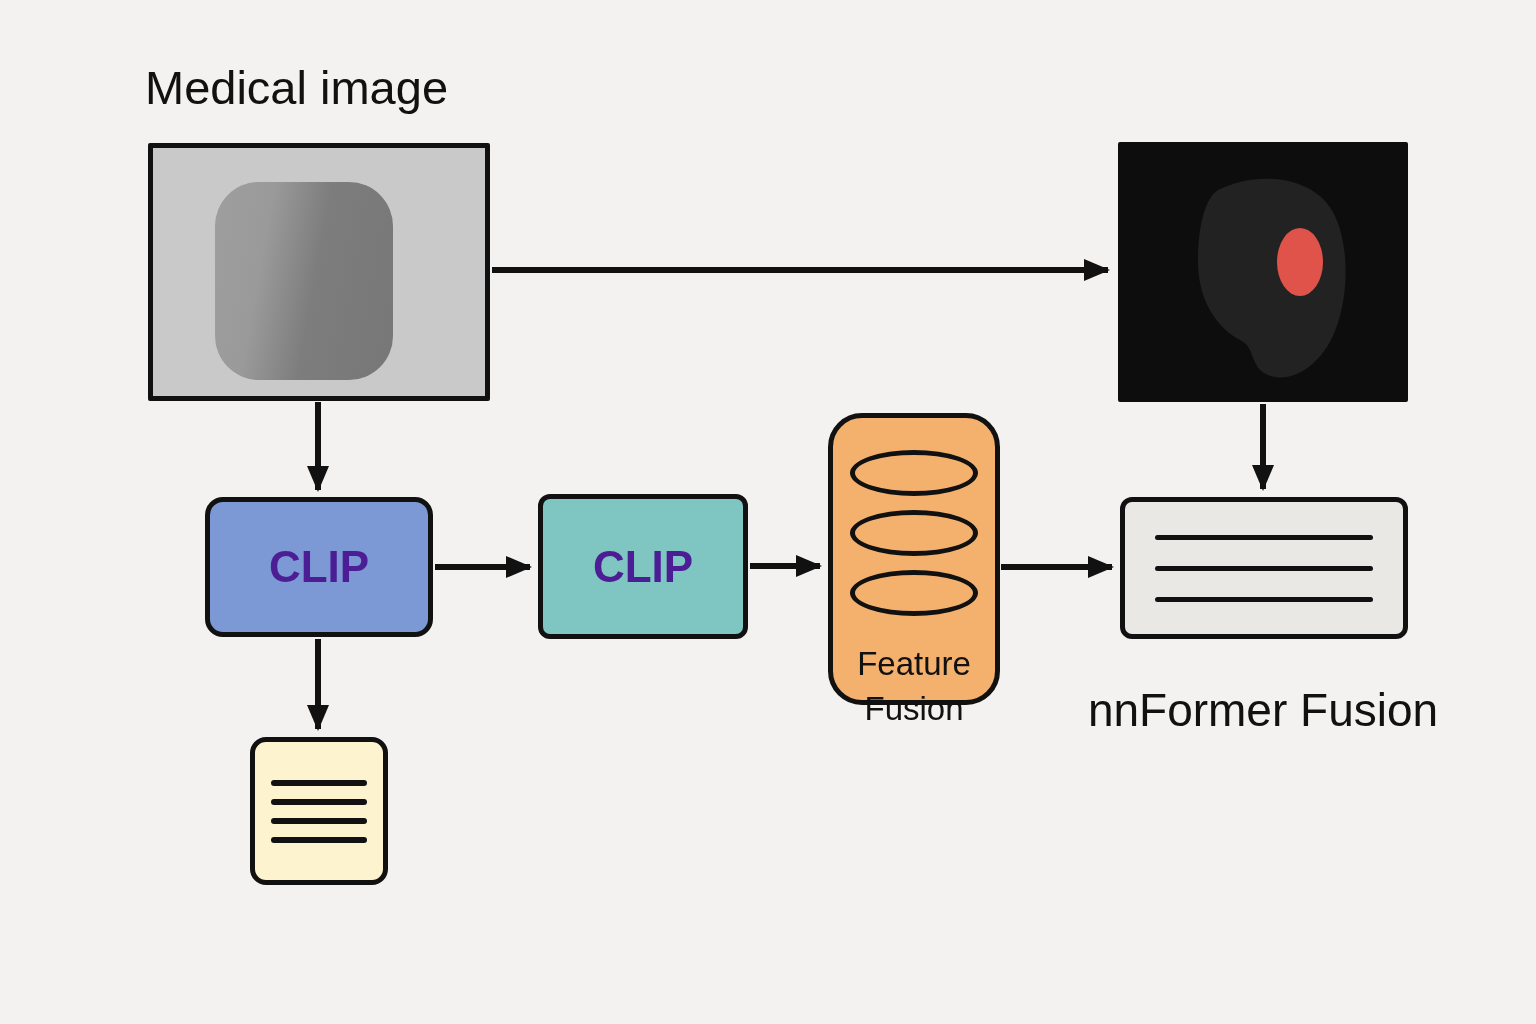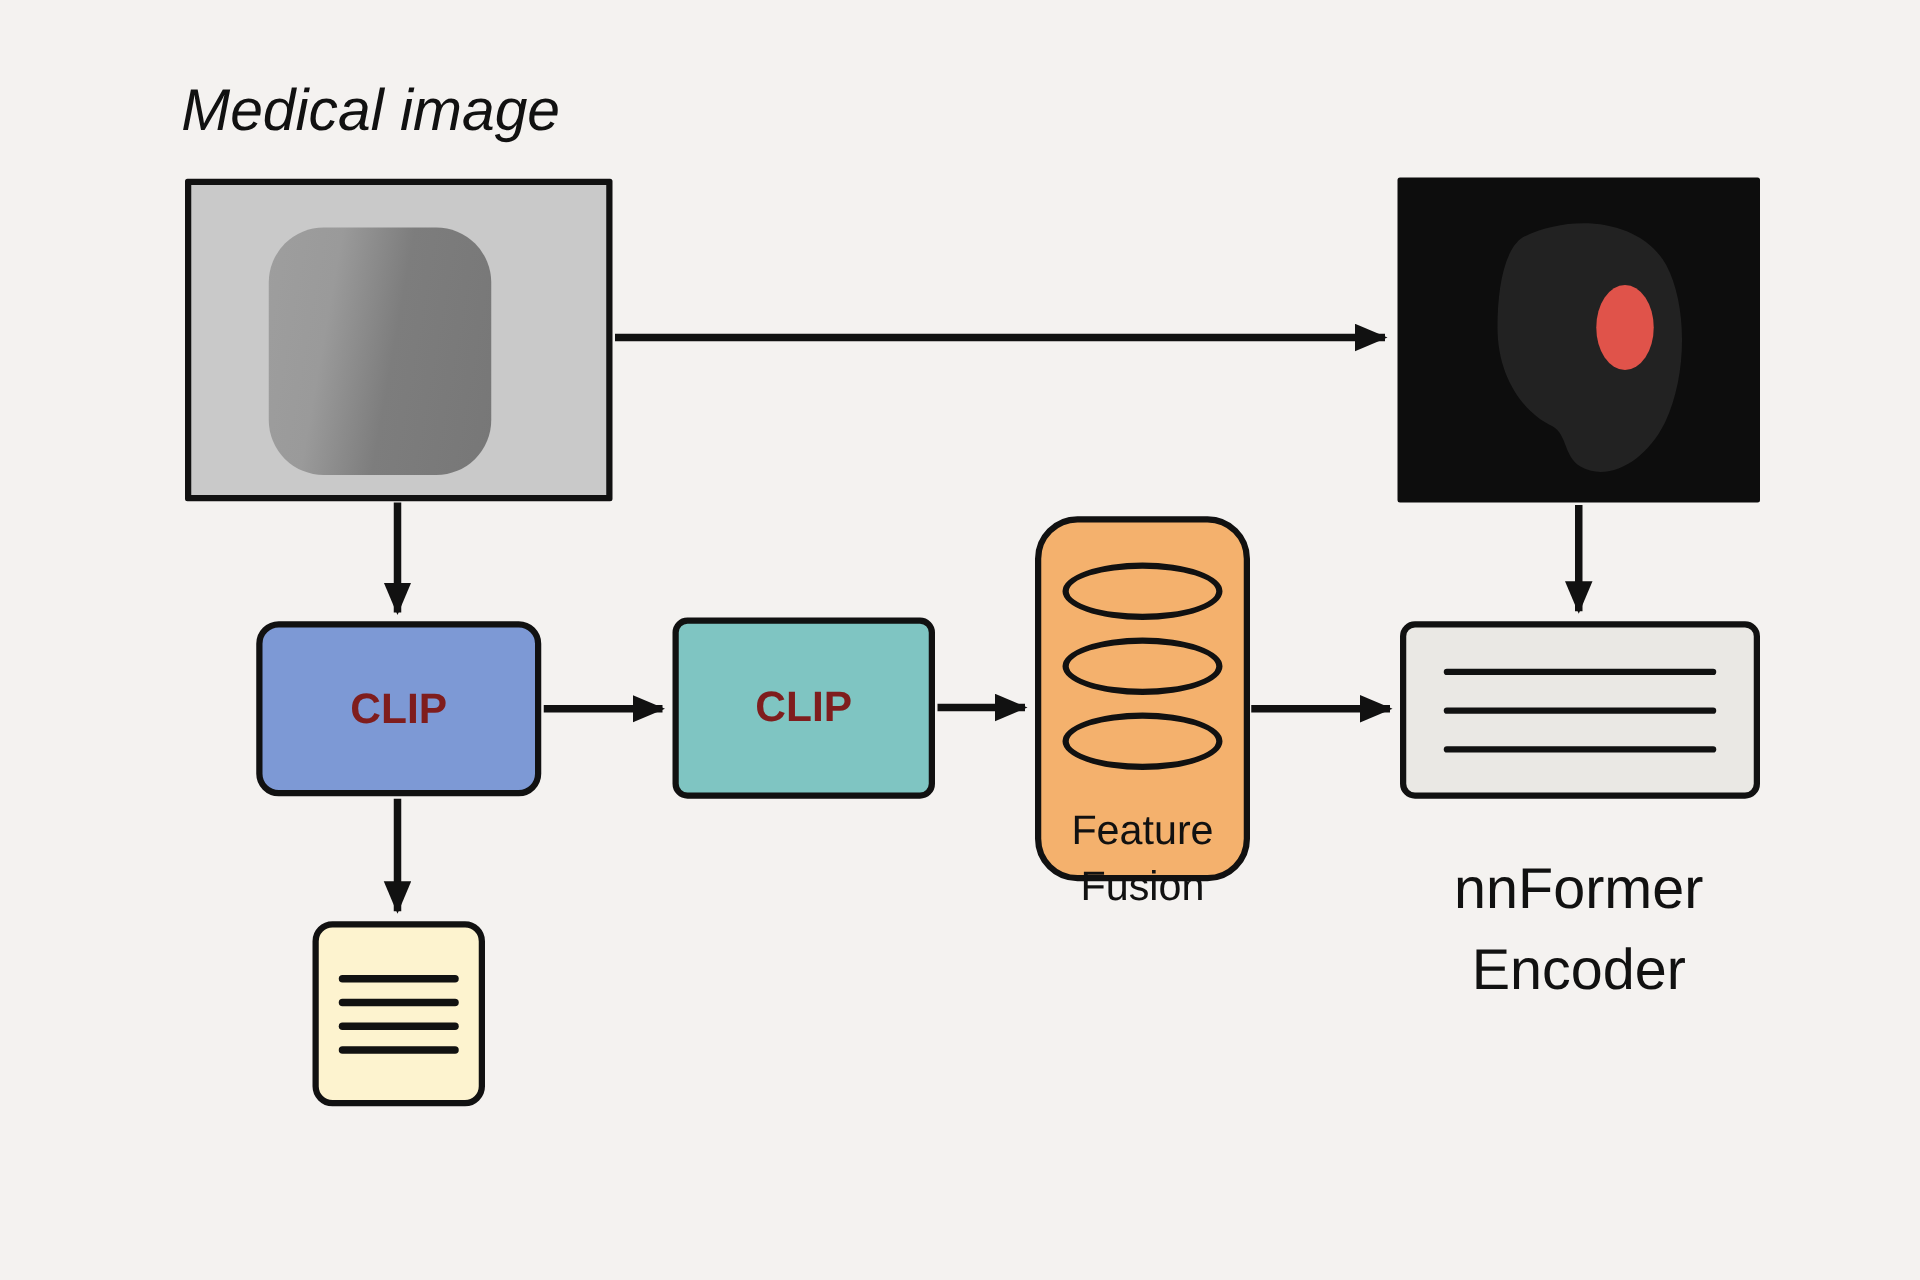--- a/index.html
+++ b/index.html
@@ -38,21 +38,20 @@
     position:absolute;
     color:#111;
     text-align:center;
   }
   
   .medical-label{
     left:145px; top:60px;
     font-size:47px;
     font-weight:500;
     text-align:right;
-    font-style:italic;
   }
   .medical-box{
     left:148px; top:143px;
     width:342px; height:258px;
     background:#c9c9c9;
     border-radius:2px;
   }
   .scan-shape{
     position:absolute;
     left:62px; top:34px;
@@ -77,23 +76,23 @@
     background:#7d99d5;
     border-radius:18px;
   }
   .clip-b{
     left:538px; top:494px;
     width:210px; height:145px;
     background:#7fc5c2;
     border-radius:12px;
   }
   .clip-label{
-    font-size:34px;
+    font-size:44px;
     font-weight:700;
-    color:#7f1d1d;
+    color:#4c1d95;
   }
   
   .fusion-box{
     left:828px; top:413px;
     width:172px; height:292px;
     background:#f4b16d;
     border-radius:34px;
     flex-direction:column;
     justify-content:flex-start;
     padding-top:32px;
@@ -207,21 +206,21 @@
     <div class="fusion-ellipse"></div>
     <div class="fusion-label">Feature Fusion</div>
   </div>
 
   <div class="node nnformer-box" style="background: rgb(234, 232, 228);">
     <div class="hline"></div>
     <div class="hline"></div>
     <div class="hline"></div>
   </div>
 
-  <div class="label nnformer-label">nnFormer Encoder</div>
+  <div class="label nnformer-label">nnFormer Fusion</div>
 
   <div class="node textdoc-box" style="background: rgb(253, 243, 207);">
     <div class="docline"></div>
     <div class="docline"></div>
     <div class="docline"></div>
     <div class="docline"></div>
   </div>
 
 
 </div>

